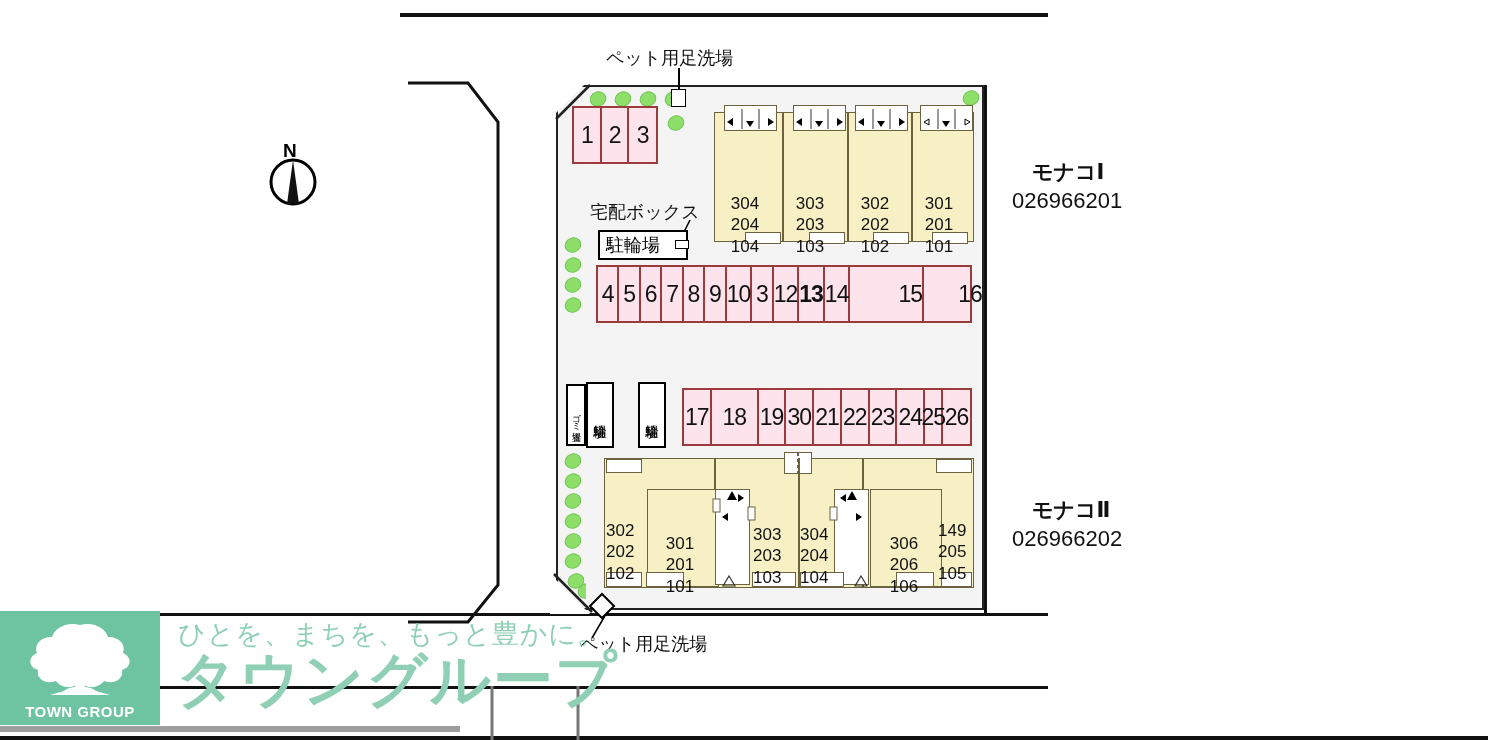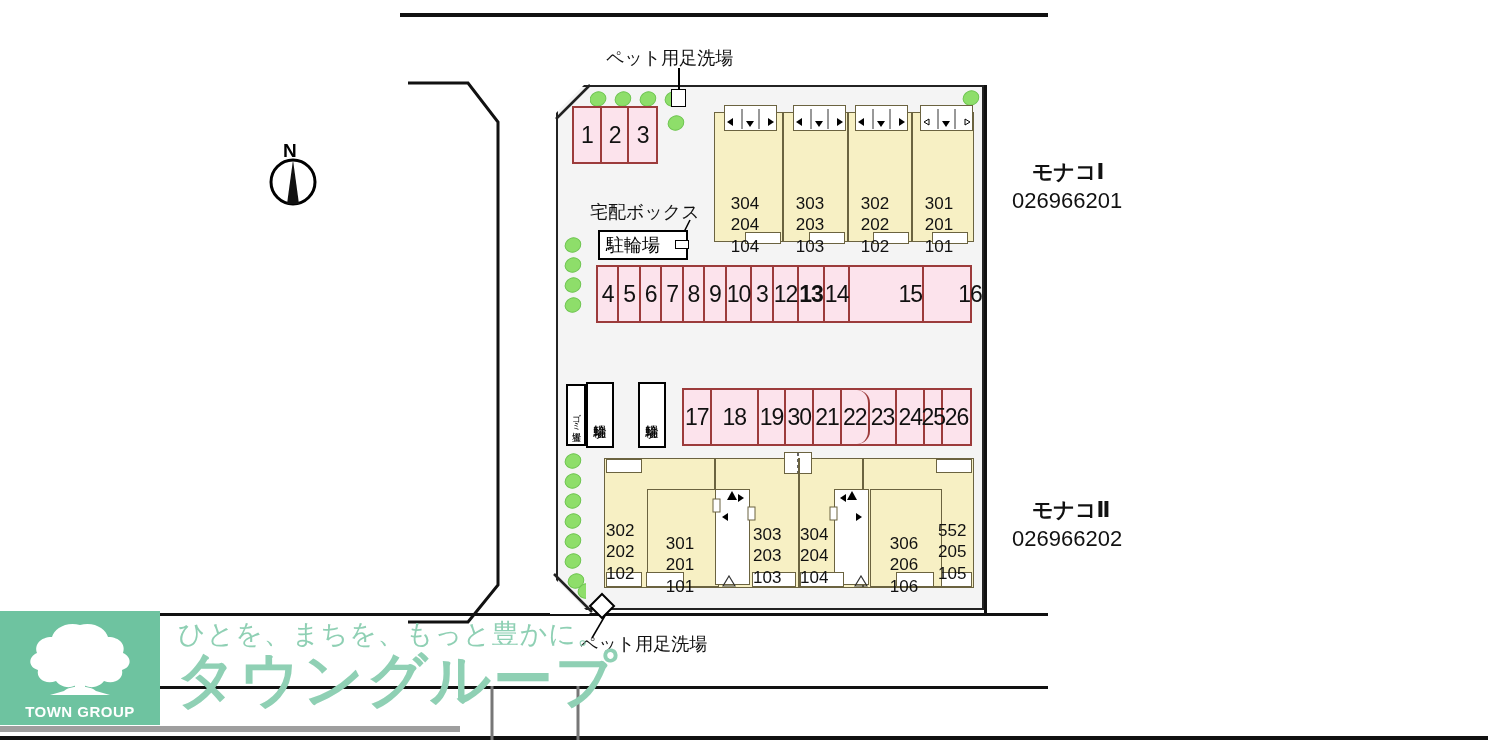--- a/index.html
+++ b/index.html
@@ -263,21 +263,21 @@
   <div class="vbox" style="left:638px;top:382px;width:28px;height:66px;">
     <span>駐輪場</span>
   </div>
 
   <div class="stallrow" style="left:682px;top:388px;width:290px;height:58px;">
     <div class="stall" style="width:29px;">17</div>
     <div class="stall" style="width:49px;">18</div>
     <div class="stall" style="width:29px;">19</div>
     <div class="stall" style="width:29px;">30</div>
     <div class="stall" style="width:29px;">21</div>
-    <div class="stall" style="width:29px;border-radius:13px;">22</div>
+    <div class="stall" style="width:29px;">22</div>
     <div class="stall" style="width:29px;">23</div>
     <div class="stall" style="width:29px;">24</div>
     <div class="stall" style="width:18px;">25</div>
     <div class="stall" style="width:28px;">26</div>
   </div>
 
   <div class="bldg" style="left:604px;top:458px;width:370px;height:130px;"></div>
 
   <div class="whitebox-thin" style="left:606px;top:459px;width:36px;height:14px;"></div>
   <div class="whitebox-thin" style="left:936px;top:459px;width:36px;height:14px;"></div>
@@ -342,21 +342,21 @@
     <span>304</span>
     <span>204</span>
     <span>104</span>
   </div>
   <div class="unitcol" style="left:879px;top:498px;width:50px;">
     <span>306</span>
     <span>206</span>
     <span>106</span>
   </div>
   <div class="unitcol" style="left:938px;top:485px;width:42px;align-items:flex-start;">
-    <span>552</span>
+    <span>149</span>
     <span>205</span>
     <span>105</span>
   </div>
 
   <div class="bldg-name" style="left:1032px;top:496px;">モナコⅡ</div>
   <div class="bldg-code" style="left:1012px;top:526px;">026966202</div>
 
   <svg class="abs" style="left:588px;top:592px;width:28px;height:28px;" viewBox="0 0 28 28">
     <polygon points="14,2 26,14 14,26 2,14" fill="#fff" stroke="#000" stroke-width="2"></polygon>
   </svg>

